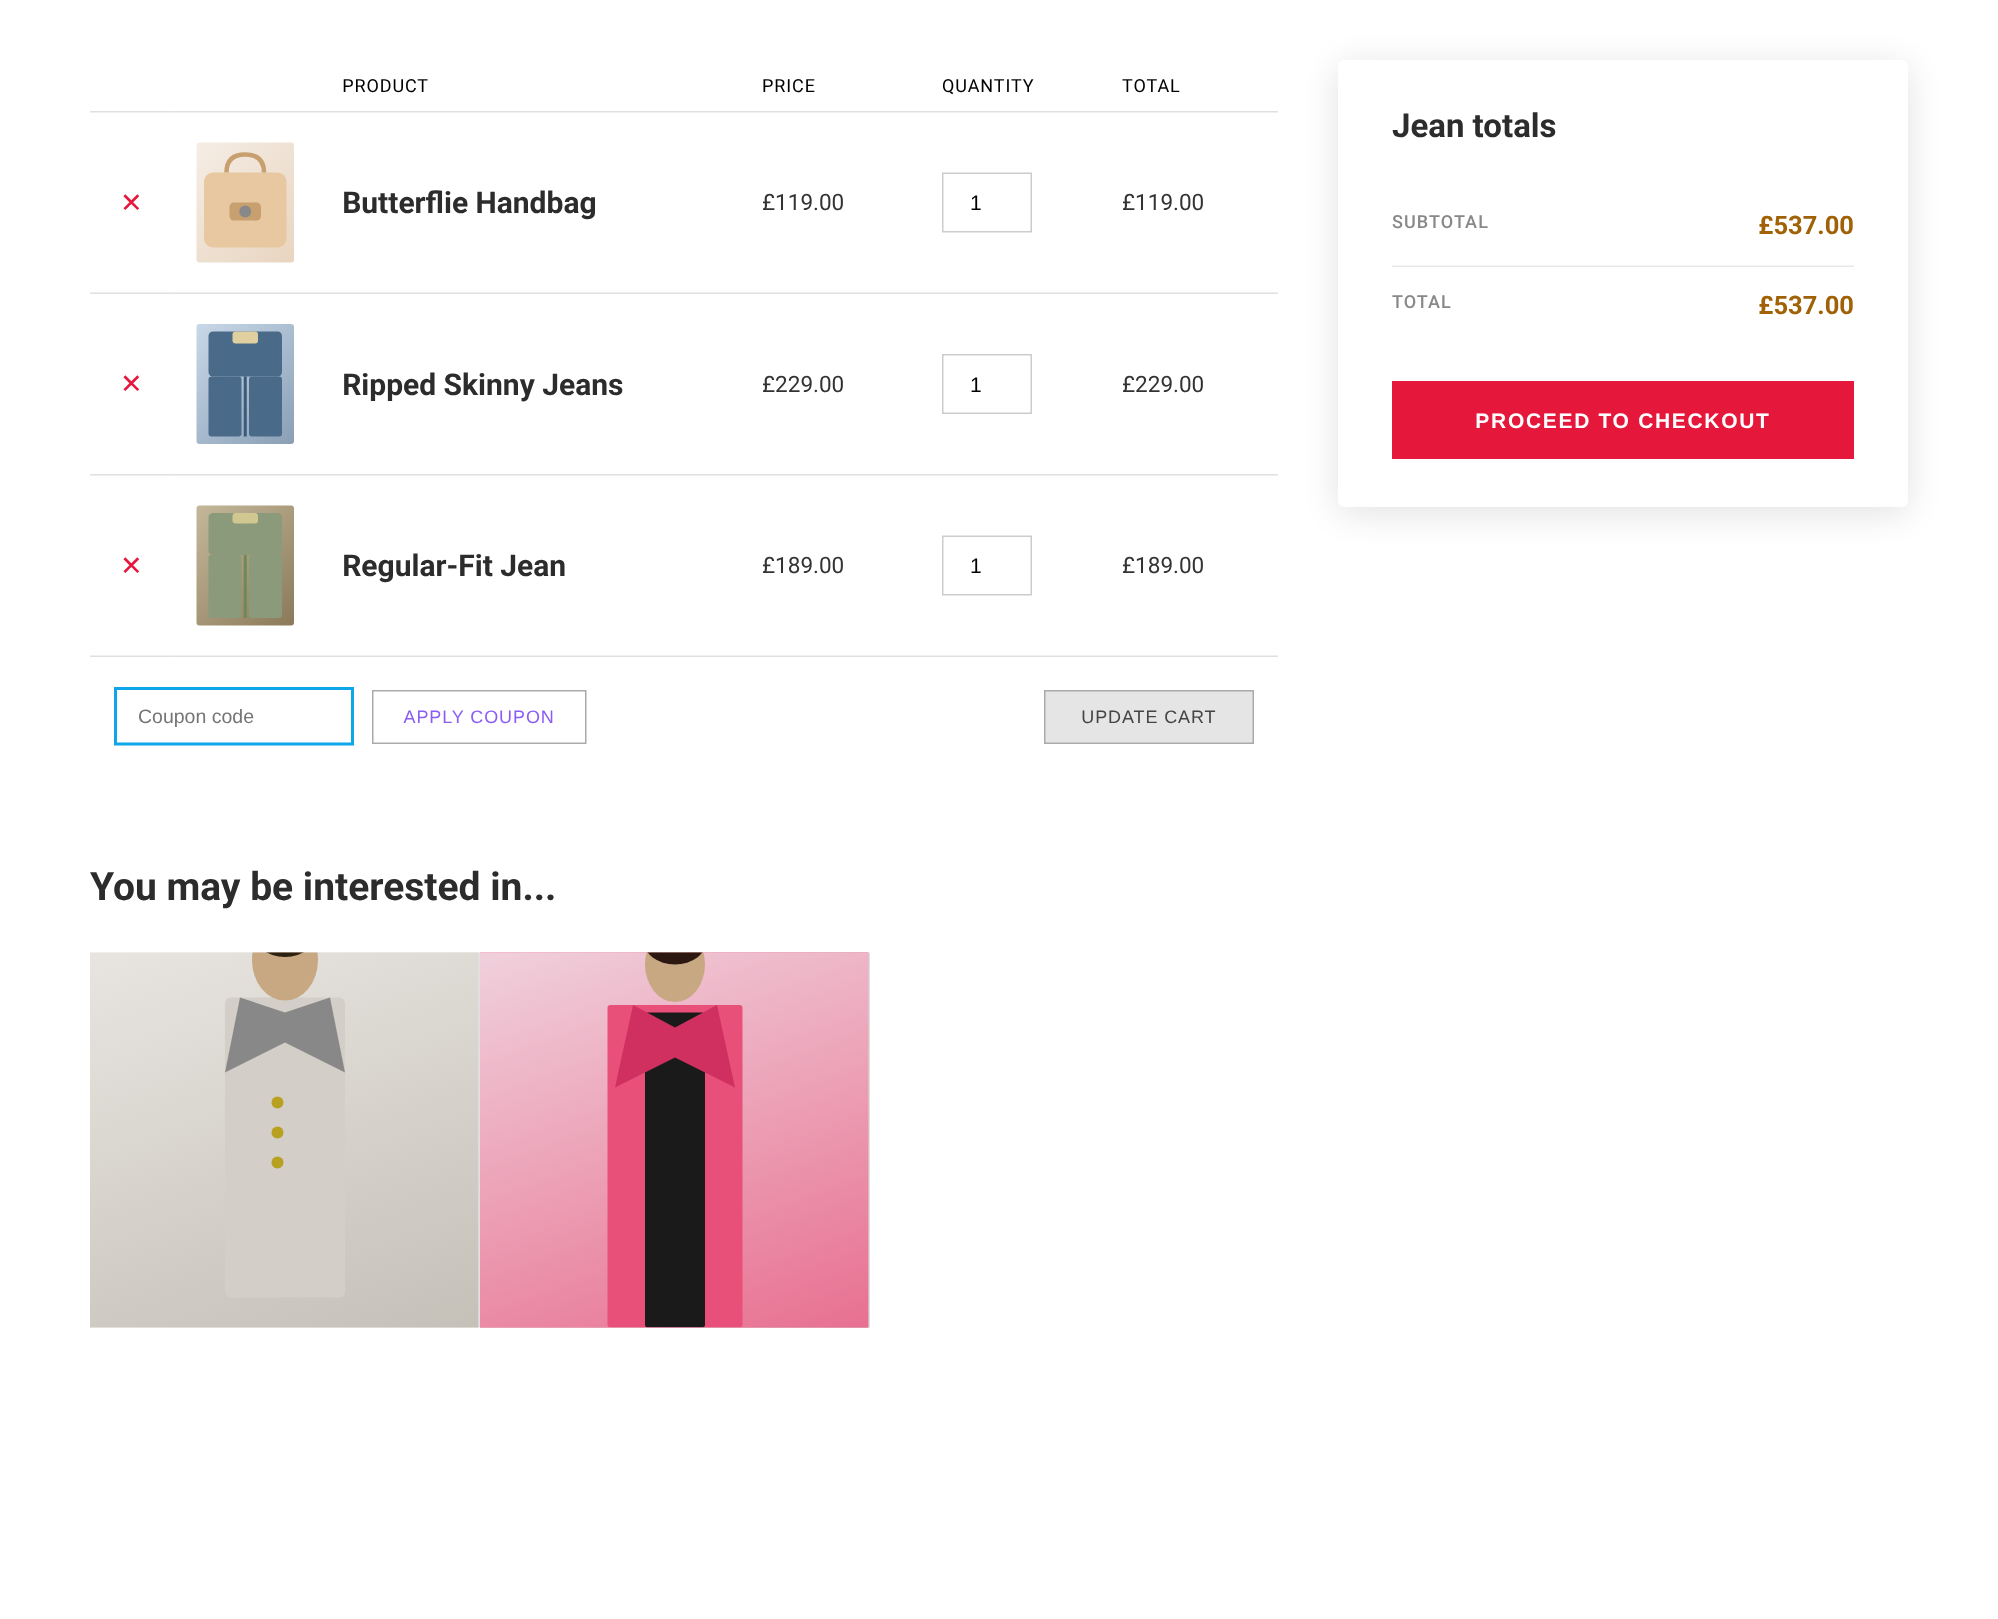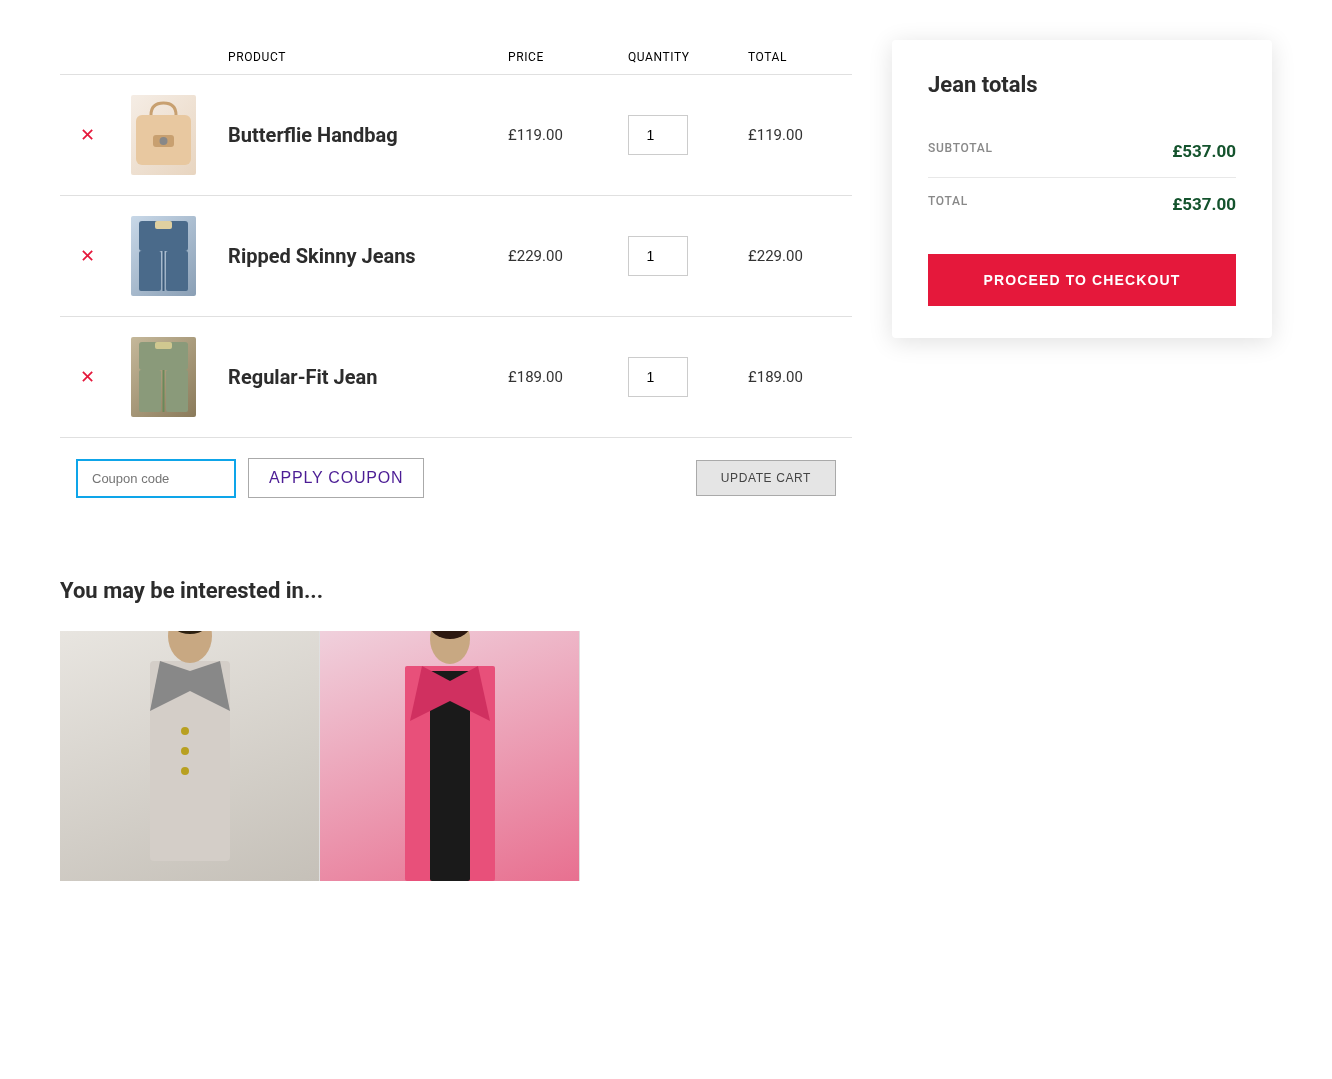--- a/index.html
+++ b/index.html
@@ -85,25 +85,25 @@
       font-size: 13px;
       color: #888;
       outline: none;
       width: 160px;
     }
 
     .apply-coupon-btn {
       border: 1px solid #aaa;
       background: #fff;
       padding: 10px 20px;
-      font-size: 16px;
+      font-size: 12px;
       font-weight: 500;
       letter-spacing: 0.05em;
       cursor: pointer;
-      color: #4c1d95;
+      color: #8b5cf6;
       text-transform: uppercase;
     }
 
     .update-cart-btn {
       border: 1px solid #aaa;
       background: #e5e5e5;
       padding: 10px 24px;
       font-size: 12px;
       font-weight: 500;
       letter-spacing: 0.05em;
@@ -121,41 +121,41 @@
       box-shadow: 0 4px 24px rgba(0,0,0,0.12);
       padding: 32px 36px;
     }
 
     .cart-totals-title { font-size: 22px; font-weight: 700; color: #2c2c2c; margin-bottom: 28px; }
 
     .totals-row { display: flex; align-items: flex-start; justify-content: space-between; padding: 16px 0; }
     .totals-row:not(:last-of-type) { border-bottom: 1px solid #e8e8e8; }
 
     .totals-label { font-size: 12px; font-weight: 500; color: #888; letter-spacing: 0.06em; text-transform: uppercase; }
-    .totals-value { font-size: 17px; font-weight: 700; color: #14532d; }
+    .totals-value { font-size: 17px; font-weight: 700; color: #a16207; }
 
     .checkout-btn {
       display: block;
       width: 100%;
       background: #e5183b;
       color: #fff;
       border: none;
       padding: 18px;
       font-size: 14px;
       font-weight: 600;
       letter-spacing: 0.08em;
       cursor: pointer;
       text-transform: uppercase;
       margin-top: 24px;
       text-align: center;
     }
 
     
     .recommended-section { margin-top: 60px; }
-    .recommended-title { font-size: 22px; font-weight: 700; color: #2c2c2c; margin-bottom: 28px; }
+    .recommended-title { font-size: 26px; font-weight: 700; color: #2c2c2c; margin-bottom: 28px; }
 
     .recommended-grid { display: flex; gap: 0; }
 
     .recommended-item {
       width: 260px;
       min-height: 220px;
       background: #f0f0ee;
       border-right: 1px solid #e0e0e0;
       position: relative;
       overflow: hidden;

